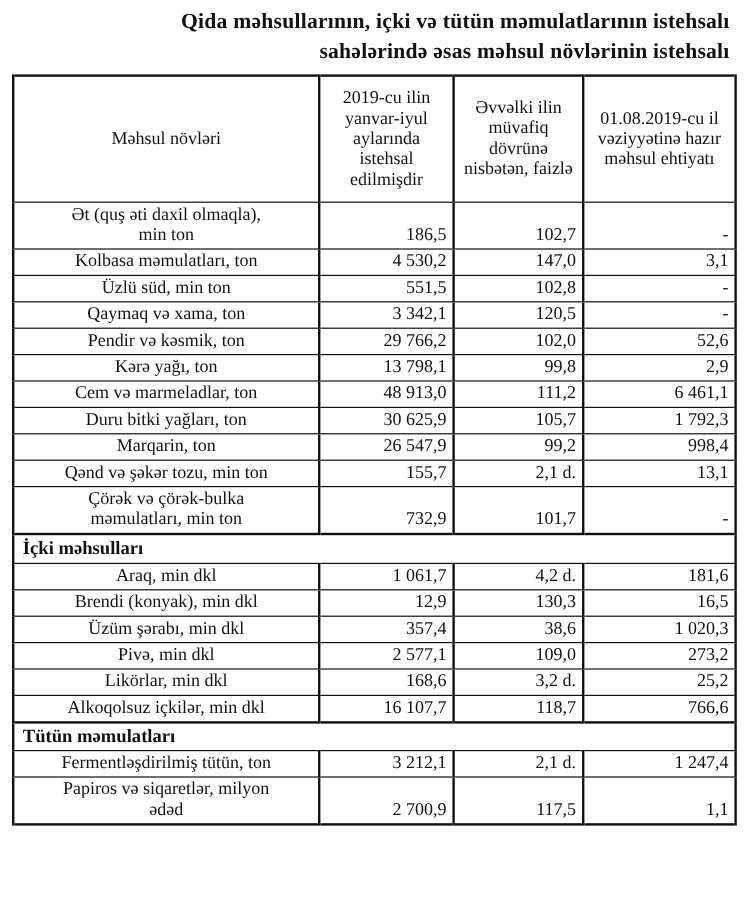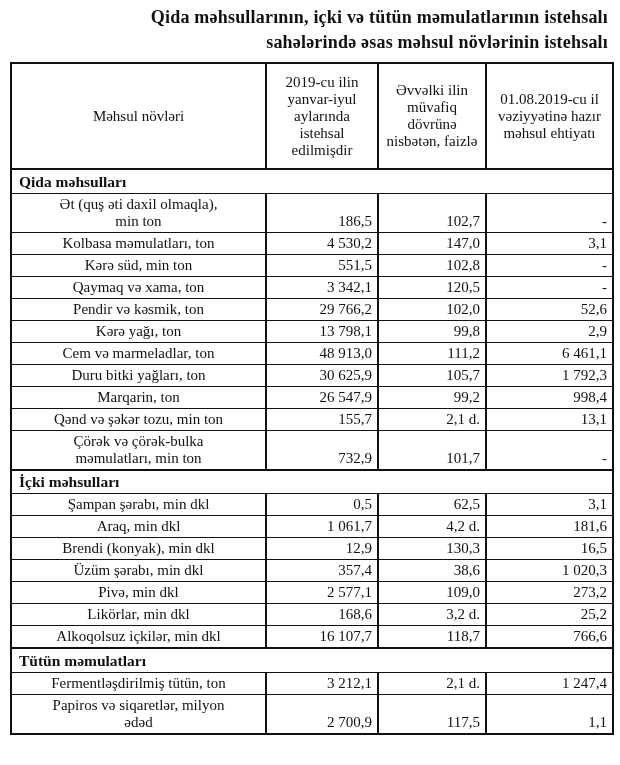--- a/index.html
+++ b/index.html
@@ -92,38 +92,35 @@
     </colgroup>
     <thead>
       <tr>
         <th>Məhsul növləri</th>
         <th>2019-cu ilin yanvar-iyul aylarında istehsal edilmişdir</th>
         <th>Əvvəlki ilin müvafiq dövrünə nisbətən, faizlə</th>
         <th>01.08.2019-cu il vəziyyətinə hazır məhsul ehtiyatı</th>
       </tr>
     </thead>
     <tbody id="table-body">
-        <tr class="section">
-          <td class="heading" colspan="4">Qida məhsulları</td>
-        </tr>
         <tr class="double">
           <td class="label">Ət (quş əti daxil olmaqla),
 min ton</td>
           <td class="num c-produced">186,5</td>
           <td class="num c-vsprev">102,7</td>
           <td class="num c-stock">-</td>
         </tr>
         <tr class="single">
           <td class="label">Kolbasa məmulatları, ton</td>
           <td class="num c-produced">4 530,2</td>
           <td class="num c-vsprev">147,0</td>
           <td class="num c-stock">3,1</td>
         </tr>
         <tr class="single">
-          <td class="label">Kərə süd, min ton</td>
+          <td class="label">Üzlü süd, min ton</td>
           <td class="num c-produced">551,5</td>
           <td class="num c-vsprev">102,8</td>
           <td class="num c-stock">-</td>
         </tr>
         <tr class="single">
           <td class="label">Qaymaq və xama, ton</td>
           <td class="num c-produced">3 342,1</td>
           <td class="num c-vsprev">120,5</td>
           <td class="num c-stock">-</td>
         </tr>
@@ -165,26 +162,20 @@
         </tr>
         <tr class="double">
           <td class="label">Çörək və çörək-bulka
 məmulatları, min ton</td>
           <td class="num c-produced">732,9</td>
           <td class="num c-vsprev">101,7</td>
           <td class="num c-stock">-</td>
         </tr>
         <tr class="section">
           <td class="heading" colspan="4">İçki məhsulları</td>
-        </tr>
-        <tr class="single">
-          <td class="label">Şampan şərabı, min dkl</td>
-          <td class="num c-produced">0,5</td>
-          <td class="num c-vsprev">62,5</td>
-          <td class="num c-stock">3,1</td>
         </tr>
         <tr class="single">
           <td class="label">Araq, min dkl</td>
           <td class="num c-produced">1 061,7</td>
           <td class="num c-vsprev">4,2 d.</td>
           <td class="num c-stock">181,6</td>
         </tr>
         <tr class="single">
           <td class="label">Brendi (konyak), min dkl</td>
           <td class="num c-produced">12,9</td>

